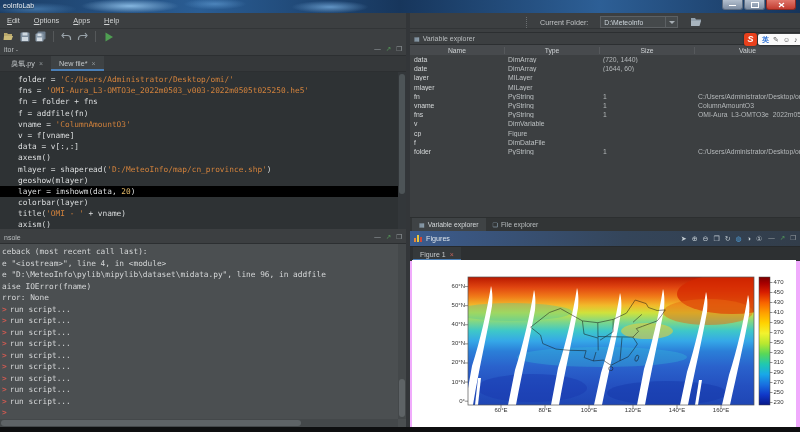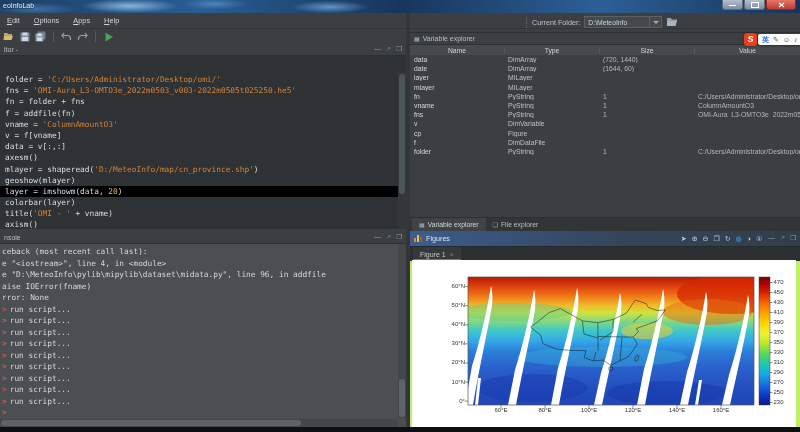--- a/index.html
+++ b/index.html
@@ -21,39 +21,39 @@
   .g-min{display:block;width:7px;height:1px;background:#fff;margin:5px auto 0}
   .g-max{display:block;width:6px;height:4px;border:1px solid #fff;margin:2px auto 0}
   .win-btn.close svg{display:block;margin:2px auto 0}
   
   .menubar{position:absolute;left:0;top:13px;width:800px;height:15px;background:#3c3f41;border-bottom:1px solid #323537;display:flex;align-items:center}
   .mi{padding:0 7px;font-size:7.4px;color:#d2d4d5}
   .toolbar{position:absolute;left:0;top:29px;width:406px;height:15px;background:#3c3f41;display:flex;align-items:center;padding-left:2px;gap:3px}
   .tbtn{width:13px;height:13px;display:flex;align-items:center;justify-content:center}
   .tsep{width:1px;height:11px;background:#55585a;margin:0 3px}
   
-  .current-folder{position:absolute;left:526px;top:15px;height:14px;display:flex;align-items:center;gap:4px;z-index:5}
+  .current-folder{position:absolute;left:526px;top:15px;height:14px;display:flex;align-items:center;gap:12px;z-index:5}
   .cf-grip{width:1px;height:11px;border-left:1px dotted #6a6e71}
   .cf-label{font-size:7.2px;color:#c0c3c5}
   .combo{width:78px;height:12px;background:#45494b;border:1px solid #5c6063;display:flex;align-items:center;font-size:6.8px;color:#ccd4da;padding-left:3px;box-sizing:border-box}
   .combo-arrow{margin-left:auto;width:11px;align-self:stretch;border-left:1px solid #5c6063;display:flex;align-items:center;justify-content:center}
   .combo-arrow i{width:0;height:0;border-left:3px solid transparent;border-right:3px solid transparent;border-top:3px solid #a7aeb3}
   
   .panel-header{height:12px;background:#3c3f41;border-bottom:1px solid #2c2f31;display:flex;align-items:center;font-size:7px;color:#b9bdbf;padding:0 4px;box-sizing:border-box}
   .hdr-icons{margin-left:auto;display:flex;gap:5px;font-size:6.5px;color:#9aa0a4;line-height:1}
   .hdr-icons .ic-float{color:#58a85c}
   
   .editor-panel{position:absolute;left:0;top:44px;width:406px;height:185px;background:#2e3234}
   .tabbar{height:15px;background:#35383a;border-bottom:1px solid #2c2f31;display:flex;align-items:stretch;padding-left:3px}
   .tab{display:flex;align-items:center;gap:4px;padding:0 8px;font-size:7.2px;color:#c3c7c9}
   .tab.active{background:#3e4244;box-shadow:inset 0 -2px 0 #4a7fb7}
   .tab .close{color:#8d9396;font-size:7px}
   .code{position:absolute;left:0;top:28px;right:8px;bottom:0;padding-top:2px;
         font:7.8px/11.2px "DejaVu Sans Mono",monospace;color:#dcdedf;white-space:pre;overflow:hidden}
-  .code-line{height:11.2px;padding-left:5px}
+  .code-line{height:11.2px;padding-left:18px}
   .code-line.current-line{background:#000000}
   .tk-s{color:#d2823c}.tk-n{color:#e7bd6a}
   .vscroll{position:absolute;right:0;top:28px;bottom:0;width:8px;background:#33373a}
   .vscroll .thumb{position:absolute;left:1px;right:1px;border-radius:3px;background:#4d5457}
   
   .console-panel{position:absolute;left:0;top:232px;width:406px;height:195px;background:#4b4f51}
   .console-panel .panel-header{background:#3c3f41}
   .console-body{position:absolute;left:0;top:12px;right:8px;bottom:8px;padding:2px 0 0 2px;
         font:7.8px/11.5px "DejaVu Sans Mono",monospace;color:#d5d7d8;overflow:hidden;white-space:pre}
   .run-prefix{color:#cf5a52;margin-right:3px;font-weight:bold}
@@ -73,21 +73,21 @@
   .var-rows{position:absolute;top:22px;left:0;right:0;bottom:0;overflow:hidden}
   .var-row{display:flex;height:9.2px;align-items:center;font-size:6.8px;white-space:nowrap}
   .var-row span{overflow:hidden;box-sizing:border-box}
   .vc0{width:95px;padding-left:4px;color:#d6d9da}.vc1{width:95px;padding-left:3px;color:#bcc0c2}
   .vc2{width:95px;padding-left:3px;color:#b4b8ba}.vc3{flex:1;padding-left:3px;color:#b4b8ba}
   .panel-tabs{position:absolute;left:410px;top:217px;width:390px;height:14px;background:#323536;border-top:1px solid #2c2f30;display:flex;align-items:stretch;padding-left:2px;box-sizing:border-box}
   .ptab{display:flex;align-items:center;gap:3px;padding:0 7px;font-size:6.8px;color:#b9bdbf}
   .ptab.active{background:#3f4345;color:#d3d7d9}
   .picon{font-size:6px;color:#9fb6c8}
   
-  .figures{position:absolute;left:410px;top:231px;width:390px;height:196px;background:#bef264}
+  .figures{position:absolute;left:410px;top:231px;width:390px;height:196px;background:#f0abfc}
   .fig-header{height:15px;background:linear-gradient(90deg,#3c5c8e,#34455a 55%,#323d4a);display:flex;align-items:center;padding:0 4px;font-size:7.2px;color:#dde4ea}
   .fig-icon{display:flex;align-items:flex-end;gap:1px;margin-right:4px}
   .fig-icon i{display:block;width:2px}
   .fig-tools{margin-left:auto;display:flex;gap:5px;align-items:center;font-size:7px;color:#c3ccd2;line-height:1}
   .fig-tools .tool-globe{color:#4f9ed8}
   .fig-tabbar{height:14px;background:#2d3032;border-top:1px solid #26292b;display:flex;align-items:stretch;padding-left:3px}
   .fig-tab{display:flex;align-items:center;gap:4px;padding:0 7px;font-size:7px;color:#c6cacc;background:#35393b;box-shadow:inset 0 -2px 0 #4a7fb7}
   .fig-tab .close{color:#c2625a;font-size:7px}
   .fig-canvas{position:absolute;left:2px;top:29px;width:384px;height:167px;background:#fff}
   .fig-canvas svg{position:absolute;left:0;top:0}
@@ -189,20 +189,30 @@
 
 <div class="editor-panel">
   <div class="panel-header">
     <span>itor -</span>
     <span class="hdr-icons">
         <span>—</span>
         <span class="ic-float">↗</span>
         <span>❐</span>
       </span>
   </div>
+  <div class="tabbar">
+      <span class="tab">
+        <span>臭氧.py</span>
+        <span class="close">×</span>
+      </span>
+      <span class="tab active">
+        <span>New file*</span>
+        <span class="close">×</span>
+      </span>
+    </div>
   <div class="code" id="code-area"><div class="code-line"><span class="tk-p">folder = </span><span class="tk-s">'C:/Users/Administrator/Desktop/omi/'</span></div><div class="code-line"><span class="tk-p">fns = </span><span class="tk-s">'OMI-Aura_L3-OMTO3e_2022m0503_v003-2022m0505t025250.he5'</span></div><div class="code-line"><span class="tk-p">fn = folder + fns</span></div><div class="code-line"><span class="tk-p">f = addfile(fn)</span></div><div class="code-line"><span class="tk-p">vname = </span><span class="tk-s">'ColumnAmountO3'</span></div><div class="code-line"><span class="tk-p">v = f[vname]</span></div><div class="code-line"><span class="tk-p">data = v[:,:]</span></div><div class="code-line"><span class="tk-p">axesm()</span></div><div class="code-line"><span class="tk-p">mlayer = shaperead(</span><span class="tk-s">'D:/MeteoInfo/map/cn_province.shp'</span><span class="tk-p">)</span></div><div class="code-line"><span class="tk-p">geoshow(mlayer)</span></div><div class="code-line current-line"><span class="tk-p">layer = imshowm(data, </span><span class="tk-n">20</span><span class="tk-p">)</span></div><div class="code-line"><span class="tk-p">colorbar(layer)</span></div><div class="code-line"><span class="tk-p">title(</span><span class="tk-s">'OMI - '</span><span class="tk-p"> + vname)</span></div><div class="code-line"><span class="tk-p">axism()</span></div></div>
   <div class="vscroll">
       <span class="thumb" style="top:2px;height:120px"></span>
     </div>
 </div>
 
 <div class="console-panel">
   <div class="panel-header">
     <span>nsole</span>
     <span class="hdr-icons">

